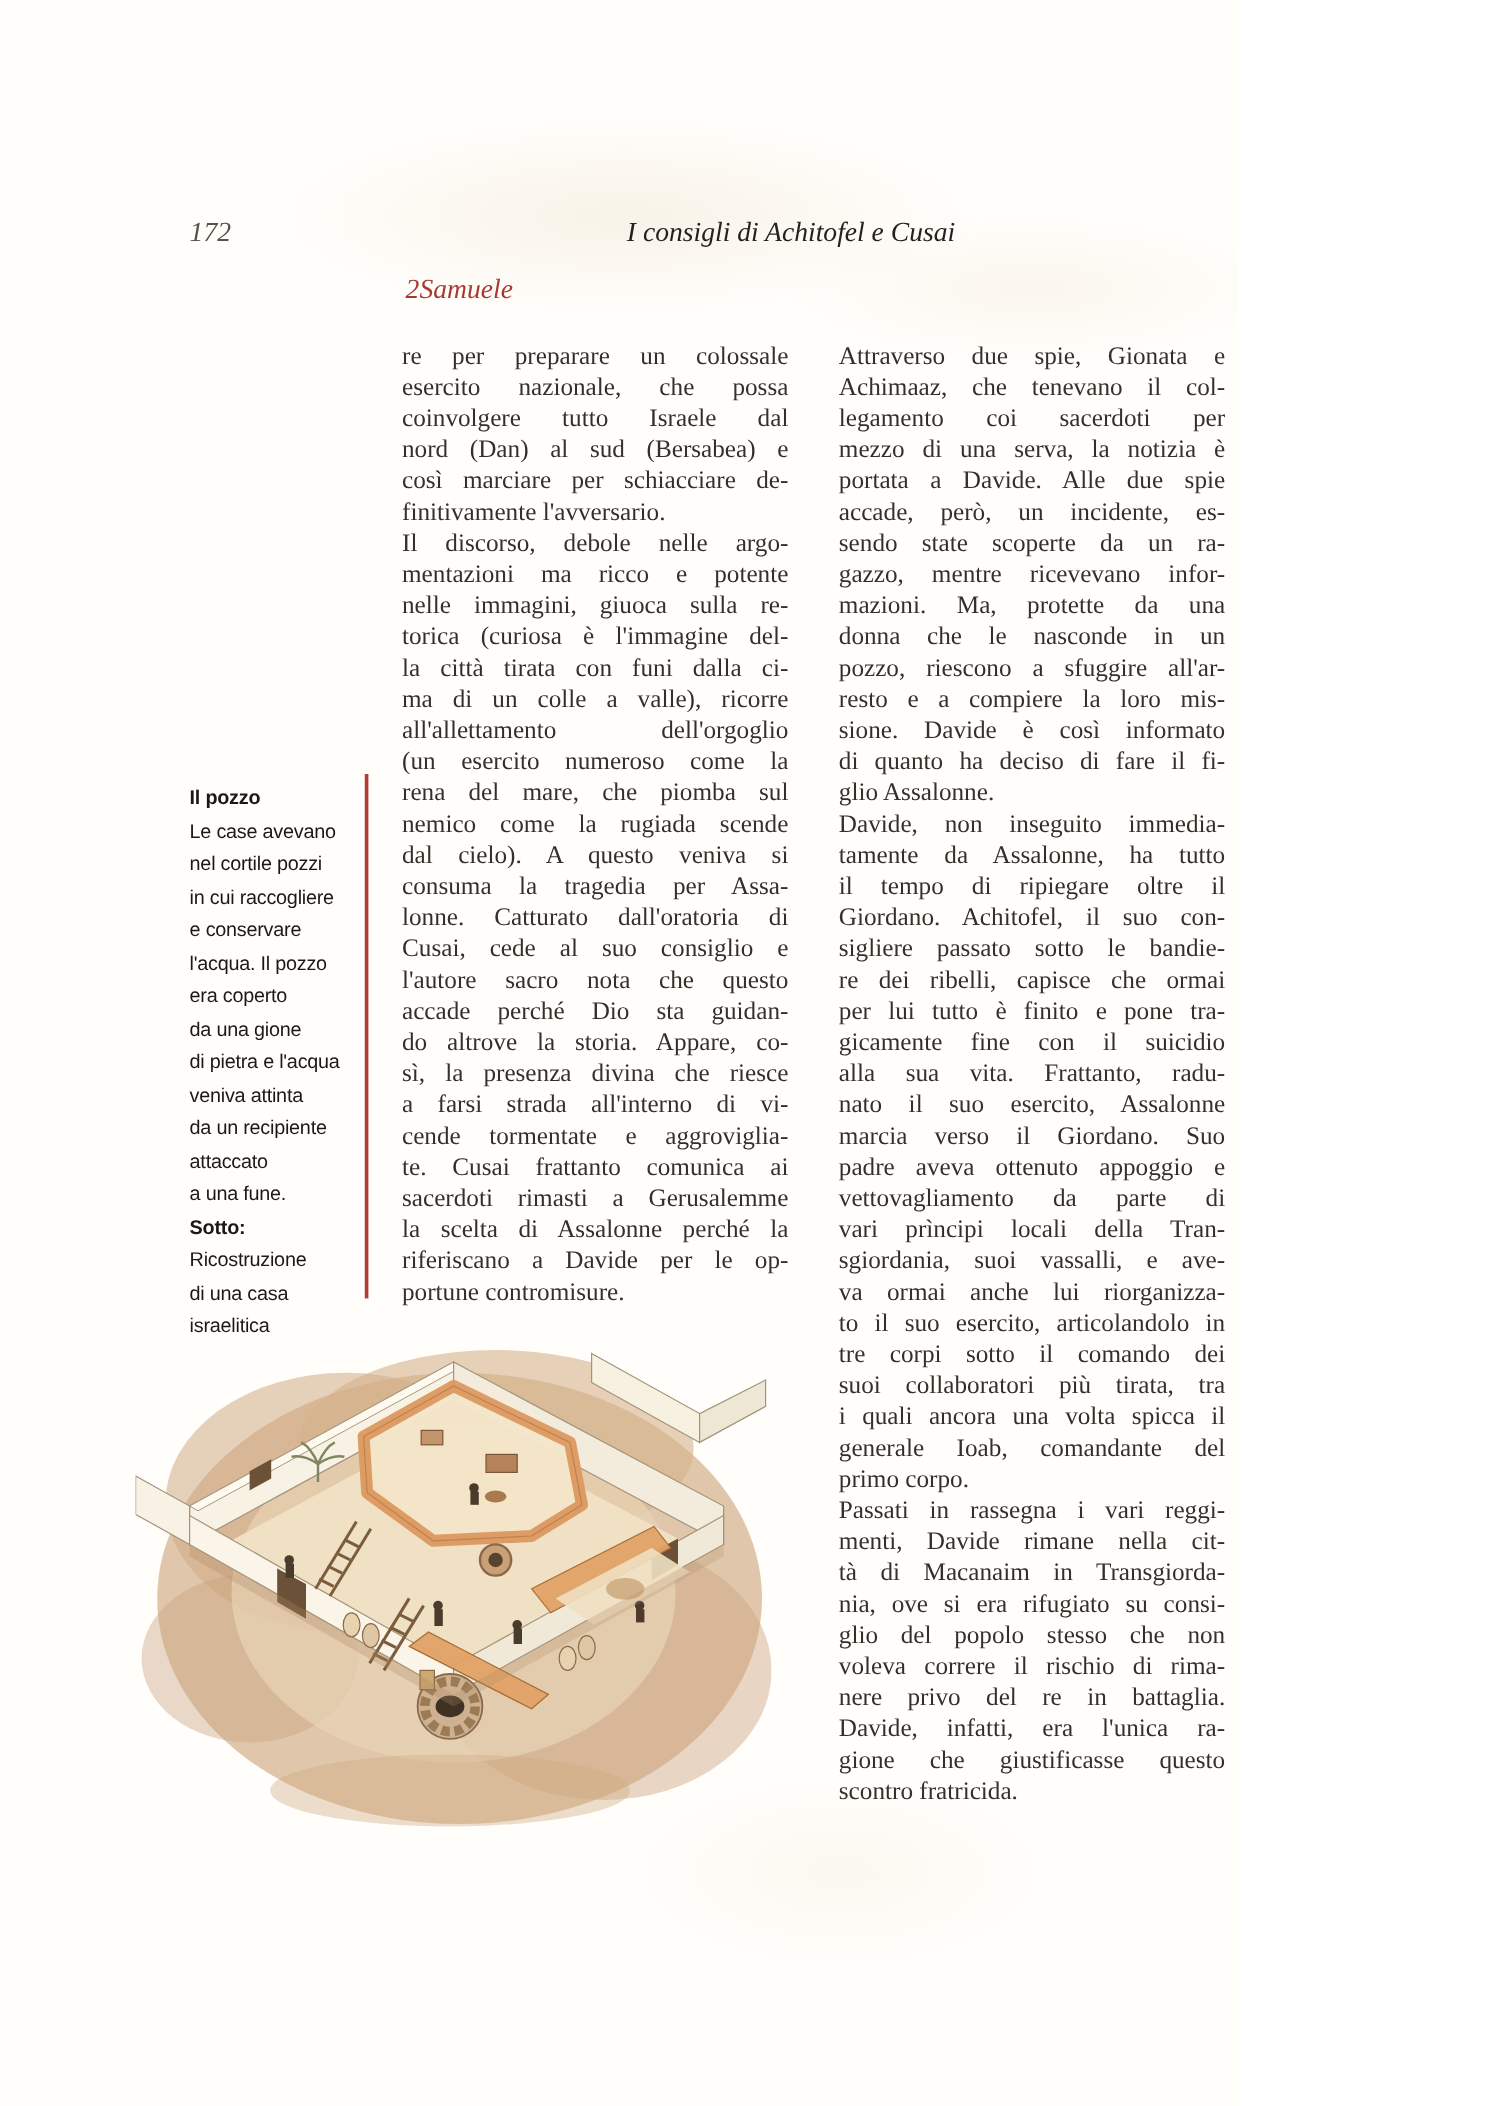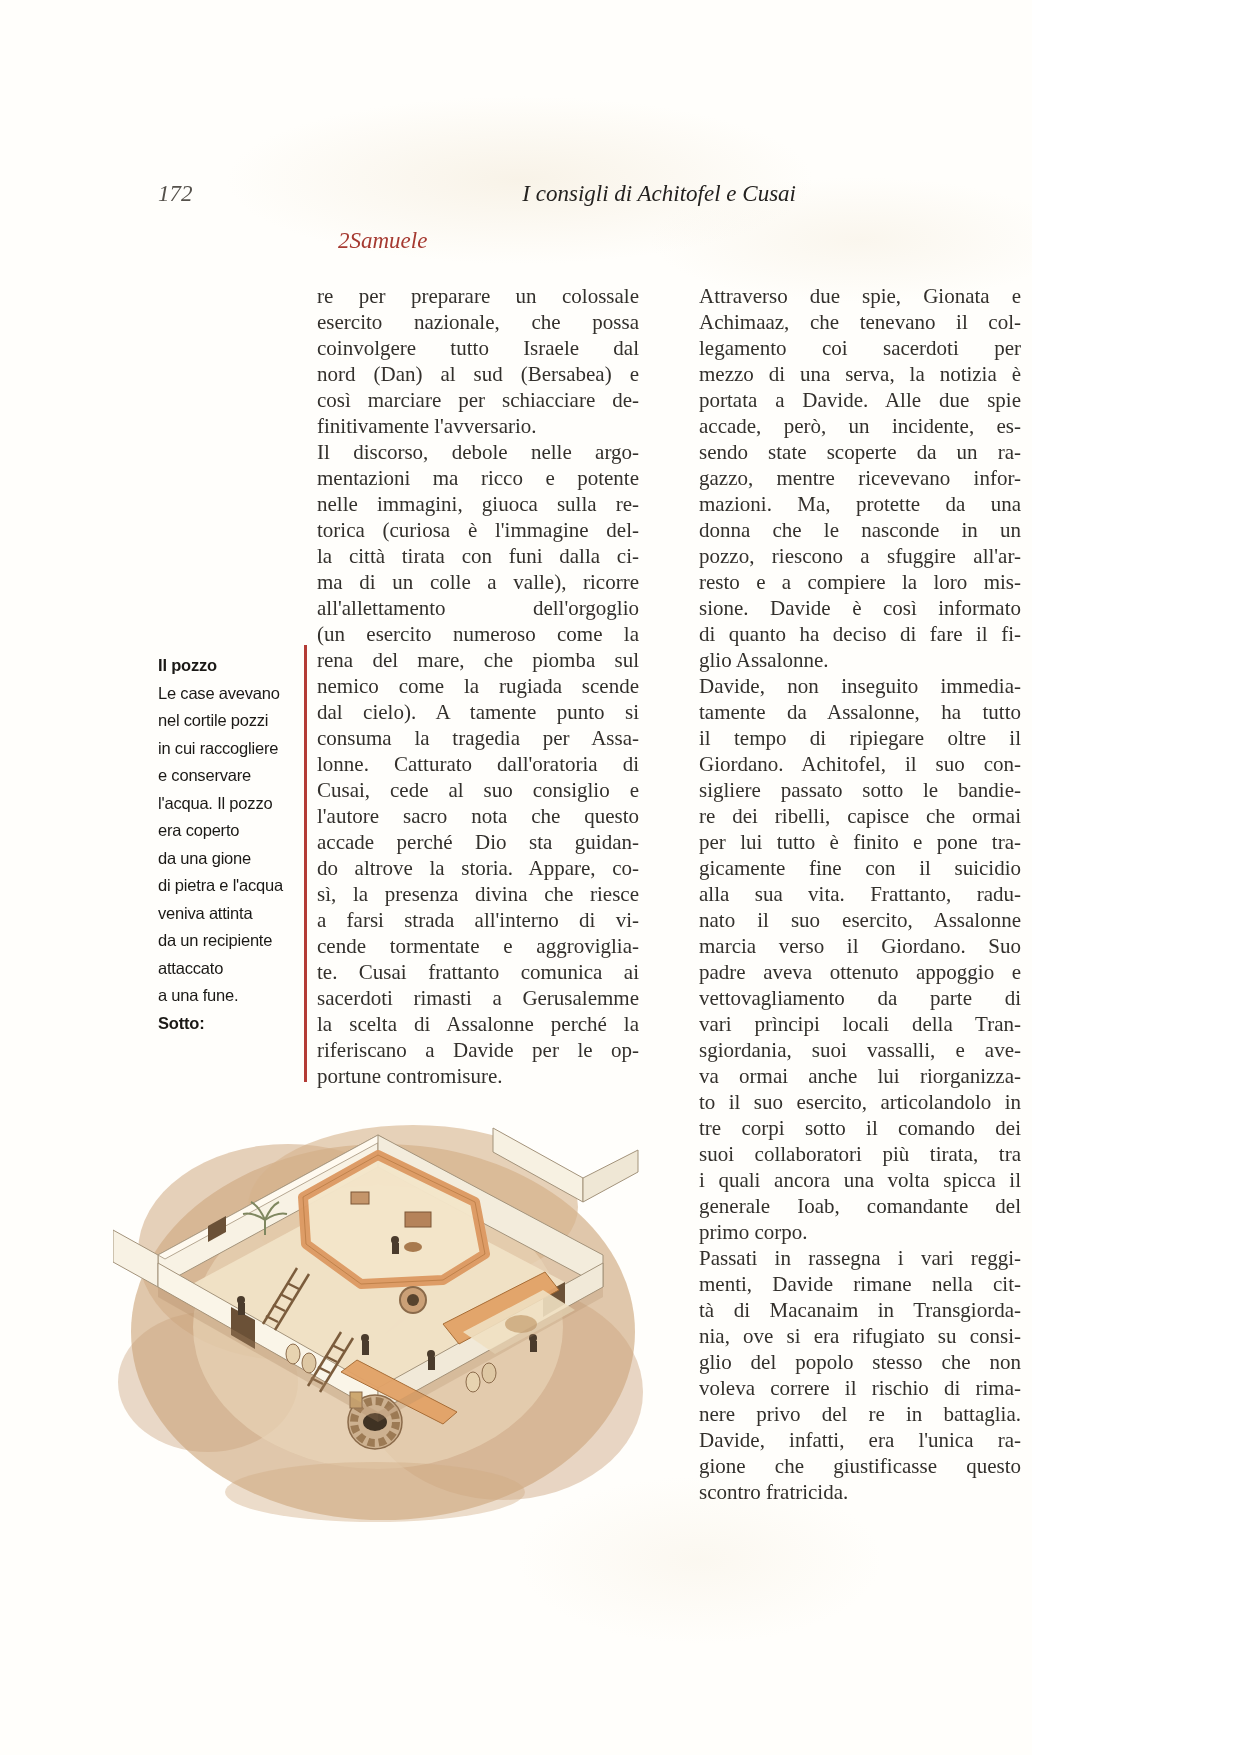--- a/index.html
+++ b/index.html
@@ -13,21 +13,21 @@
     font-family:"Liberation Serif", serif;
     color:#33302c;
   }
   
   .hdr-item{position:absolute;top:181px;font-style:italic;font-size:23px;white-space:nowrap;}
   .pageno{left:158px;color:#55514b;}
   .book{left:338px;color:#a63a31;margin-top:47px;}
   .chapter{right:236px;color:#242220;}
   
   .col{position:absolute;top:283px;font-size:21px;line-height:26px;color:#33302c;}
-  .col1{left:317px;width:322px;}
+  .col1{left:335px;width:322px;}
   .col2{left:683px;width:322px;margin-left:16px;}
   .line{text-align:justify;text-align-last:justify;white-space:nowrap;}
   .line.pend{text-align-last:left;}
   
   .sidebar{position:absolute;left:158px;top:652px;width:152px;
     font-family:"Liberation Sans", sans-serif;font-size:16.5px;line-height:27.5px;
     color:#1b1916;letter-spacing:-0.2px;}
   .sb-title{font-weight:bold;}
   .sb-line{white-space:nowrap;}
   
@@ -54,20 +54,25 @@
         <div class="sb-line">l'acqua. Il pozzo</div>
         <div class="sb-line">era coperto</div>
         <div class="sb-line">da una gione</div>
         <div class="sb-line">di pietra e l'acqua</div>
         <div class="sb-line">veniva attinta</div>
         <div class="sb-line">da un recipiente</div>
         <div class="sb-line">attaccato</div>
         <div class="sb-line">a una fune.</div>
       </div>
     <div class="sb-title">Sotto:</div>
+    <div>
+        <div class="sb-line">Ricostruzione</div>
+        <div class="sb-line">di una casa</div>
+        <div class="sb-line">israelitica</div>
+      </div>
   </aside>
 
   <div class="red-rule"></div>
 
   <div class="col col1">
       <div class="para">
         <div class="line">re per preparare un colossale</div>
         <div class="line">esercito nazionale, che possa</div>
         <div class="line">coinvolgere tutto Israele dal</div>
         <div class="line">nord (Dan) al sud (Bersabea) e</div>
@@ -78,21 +83,21 @@
         <div class="line">Il discorso, debole nelle argo-</div>
         <div class="line">mentazioni ma ricco e potente</div>
         <div class="line">nelle immagini, giuoca sulla re-</div>
         <div class="line">torica (curiosa è l'immagine del-</div>
         <div class="line">la città tirata con funi dalla ci-</div>
         <div class="line">ma di un colle a valle), ricorre</div>
         <div class="line">all'allettamento dell'orgoglio</div>
         <div class="line">(un esercito numeroso come la</div>
         <div class="line">rena del mare, che piomba sul</div>
         <div class="line">nemico come la rugiada scende</div>
-        <div class="line">dal cielo). A tamente punto si</div>
+        <div class="line">dal cielo). A questo veniva si</div>
         <div class="line">consuma la tragedia per Assa-</div>
         <div class="line">lonne. Catturato dall'oratoria di</div>
         <div class="line">Cusai, cede al suo consiglio e</div>
         <div class="line">l'autore sacro nota che questo</div>
         <div class="line">accade perché Dio sta guidan-</div>
         <div class="line">do altrove la storia. Appare, co-</div>
         <div class="line">sì, la presenza divina che riesce</div>
         <div class="line">a farsi strada all'interno di vi-</div>
         <div class="line">cende tormentate e aggroviglia-</div>
         <div class="line">te. Cusai frattanto comunica ai</div>

